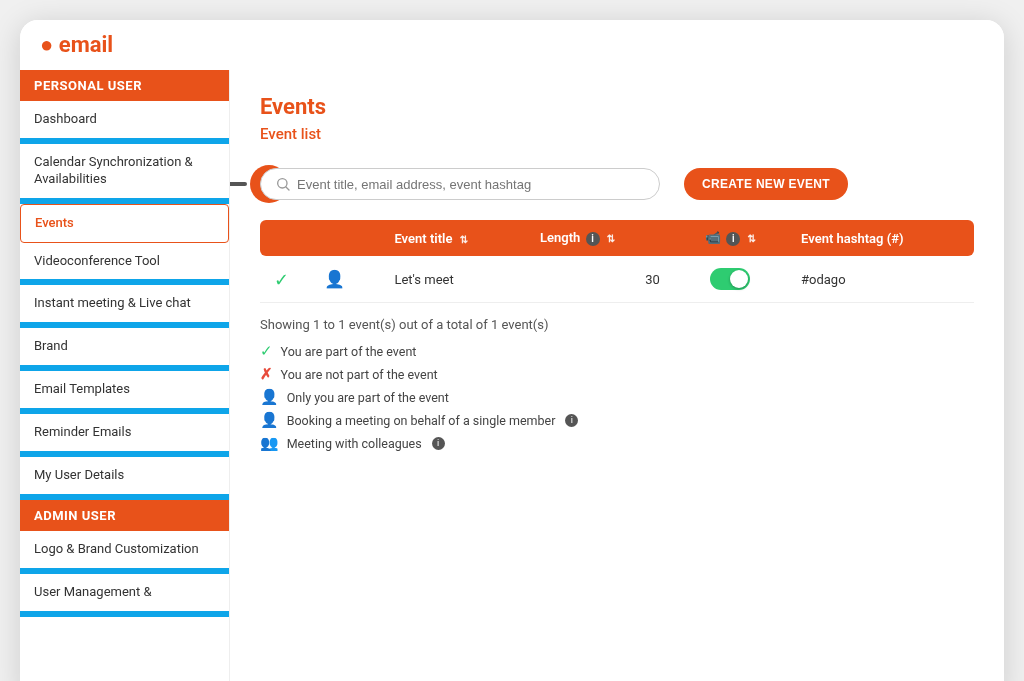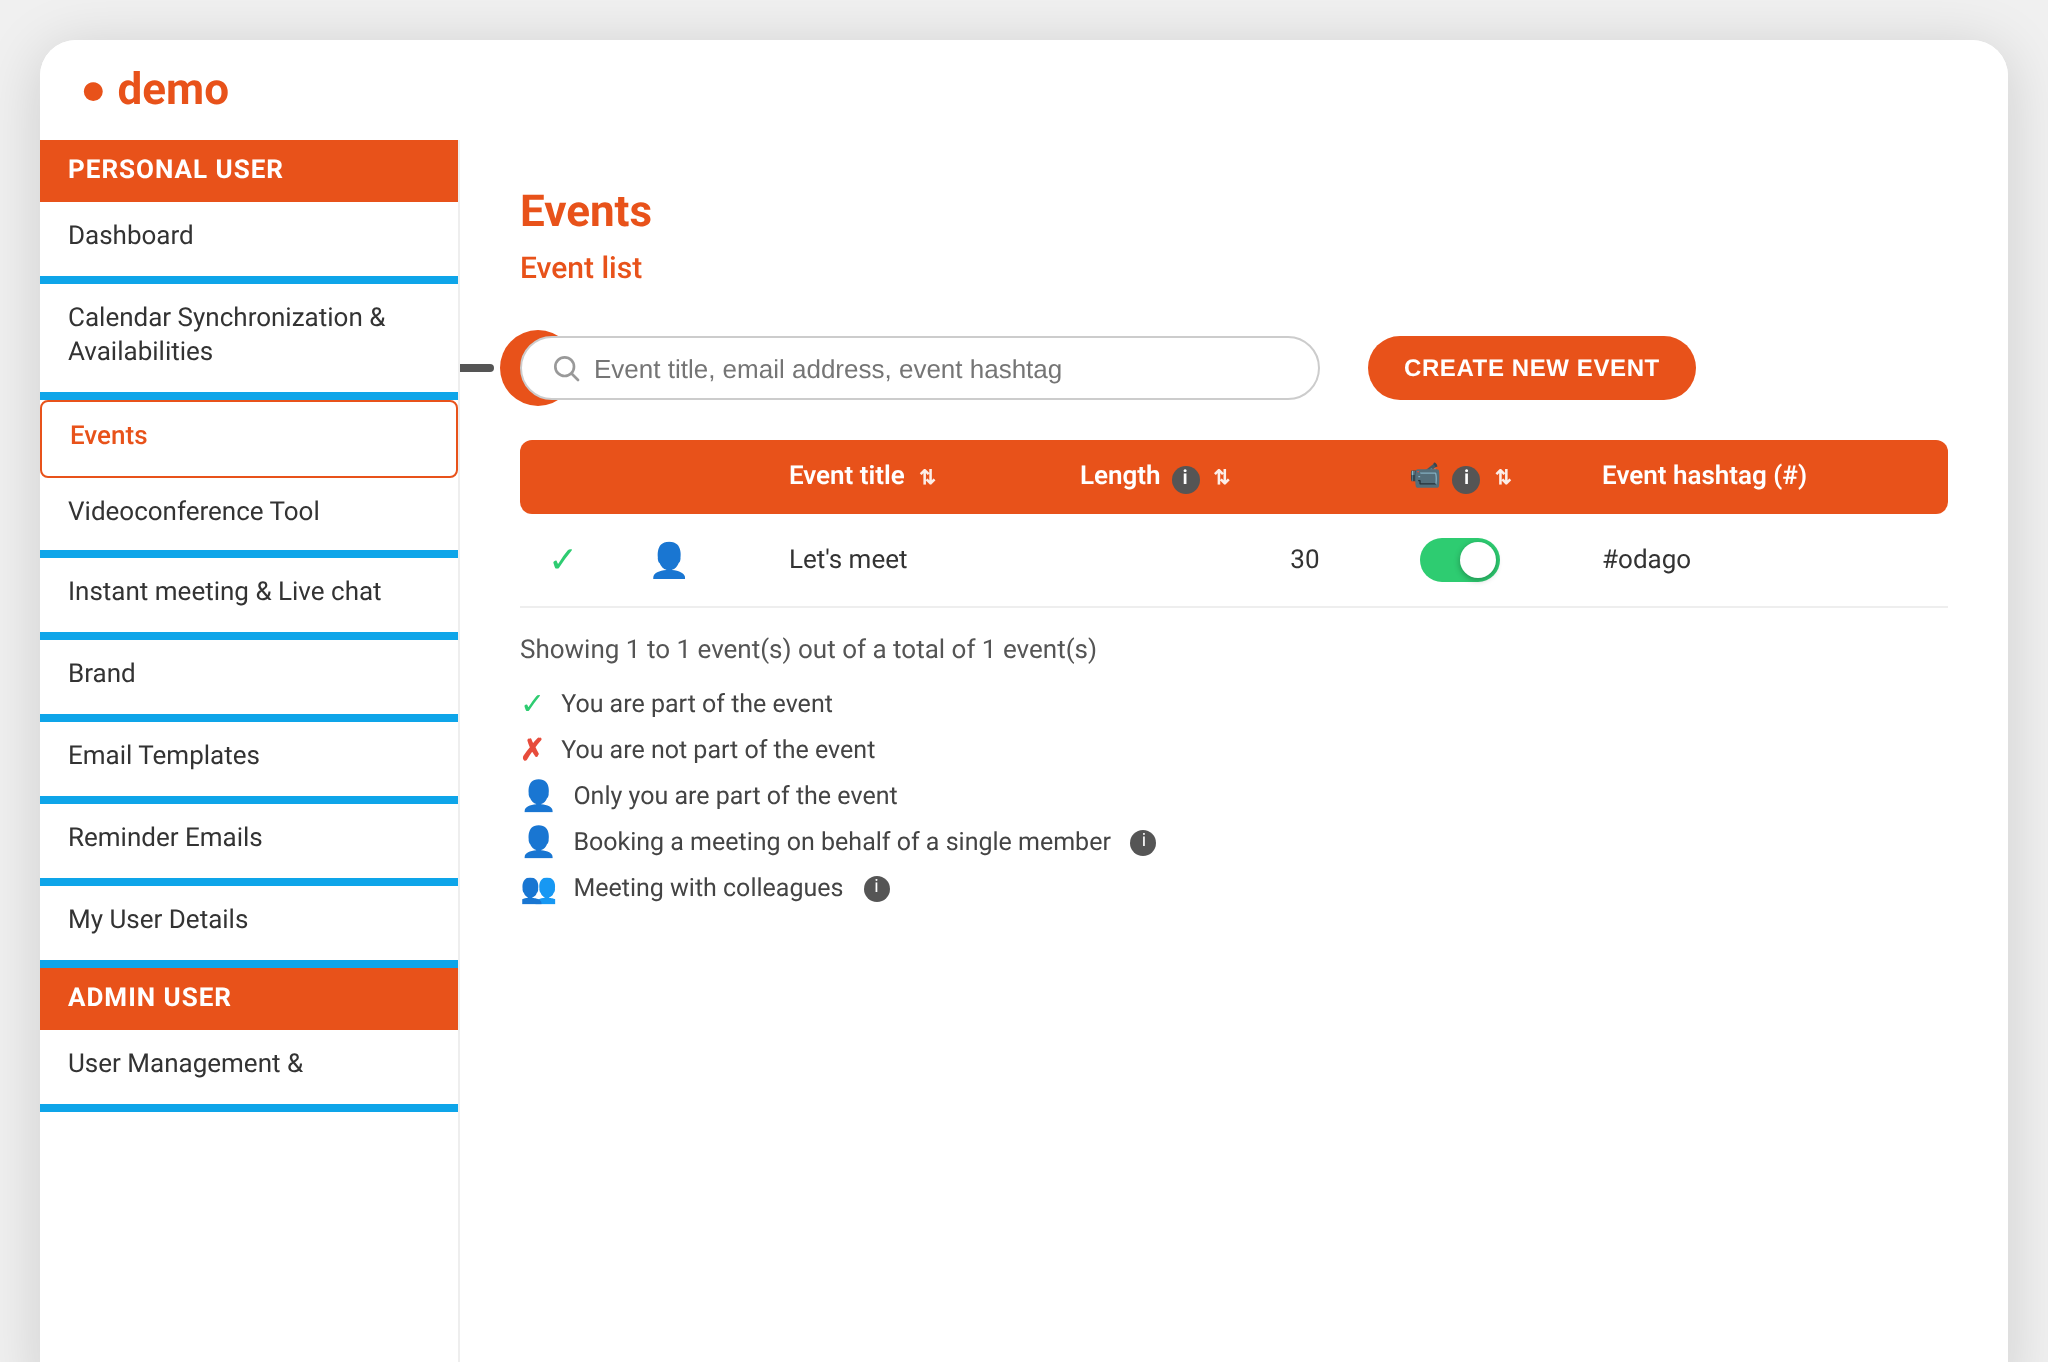--- a/index.html
+++ b/index.html
@@ -51,21 +51,21 @@
       font-size: 13px;
       font-weight: 700;
       padding: 8px 14px;
       letter-spacing: 0.5px;
     }
     .sidebar-item {
       padding: 10px 14px;
       font-size: 13px;
       color: #333;
       cursor: pointer;
-      border-bottom: 4px solid #0ea5e9;
+      border-bottom: 6px solid #0ea5e9;
       line-height: 1.3;
     }
     .sidebar-item.active {
       background: white;
       color: #e8521a;
       border: 1.5px solid #e8521a;
       border-radius: 4px;
       font-weight: 500;
     }
     
@@ -275,38 +275,39 @@
     }
   </style>
 </head>
 <body>
 
 <div class="app-window">
 
   <div class="top-bar">
     <div class="logo">
       <span style="color:#e8521a;">●</span>
-      <span style="color:#e8521a; font-size:22px; font-weight:700;">demo</span>
+      <span style="color:#e8521a; font-size:22px; font-weight:700;">email</span>
     </div>
   </div>
 
   <div class="content-area">
 
     <div class="sidebar">
       <div class="sidebar-section-header">PERSONAL USER</div>
       <div class="sidebar-item">Dashboard</div>
       <div class="sidebar-item">Calendar Synchronization &amp; Availabilities</div>
       <div class="sidebar-item active">Events</div>
       <div class="sidebar-item">Videoconference Tool</div>
       <div class="sidebar-item">Instant meeting &amp; Live chat</div>
       <div class="sidebar-item">Brand</div>
       <div class="sidebar-item">Email Templates</div>
       <div class="sidebar-item">Reminder Emails</div>
       <div class="sidebar-item">My User Details</div>
       <div class="sidebar-section-header">ADMIN USER</div>
+      <div class="sidebar-item">Logo &amp; Brand Customization</div>
       <div class="sidebar-item">User Management &amp;</div>
     </div>
 
     <div class="main-content">
       <div class="page-title">Events</div>
       <div class="section-subtitle">Event list</div>
 
       <div style="position:relative; display:flex; align-items:center; gap:24px; margin-bottom:20px;">
 
         <div class="annotation-wrap">

